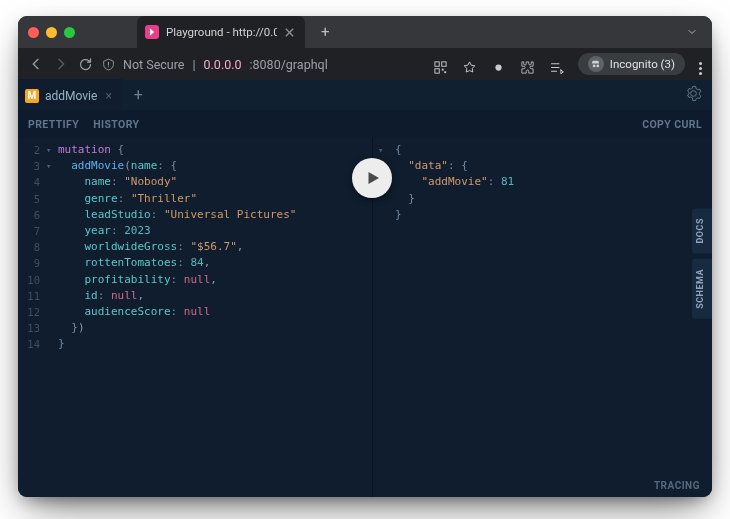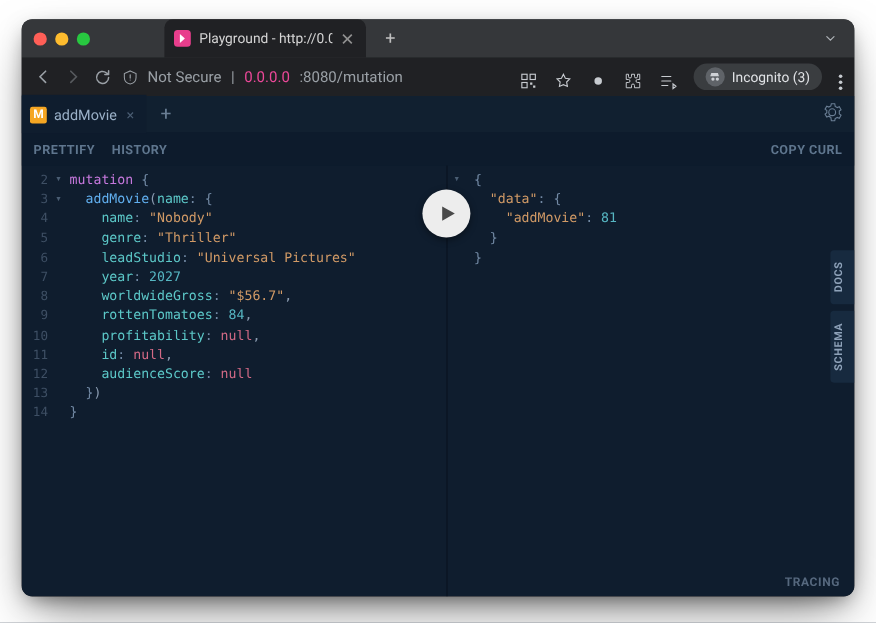--- a/index.html
+++ b/index.html
@@ -39,21 +39,21 @@
   .tab-dropdown{margin-left:auto;color:#aeb2b7;align-self:center;padding:4px}
   .tab-dropdown svg{width:12px;height:12px}
 
   
   .chrome-addr{height:32px;background:var(--chrome-tab);display:flex;align-items:center;padding:0 10px;gap:9px;color:#a8adb3;font-size:12.5px;}
   .nav-btn{color:#9aa0a6;display:flex}
   .nav-btn.disabled{opacity:.45}
   .addr-field{display:flex;align-items:center;gap:8px;flex:0 1 auto;min-width:170px;}
   .addr-field .lock{display:flex;color:#9aa0a6}
   .addr-chunk.dim{color:#9aa0a6}
-  .addr-chunk.bright{color:#ec4899}
+  .addr-chunk.bright{color:#f9a8d4}
   .addr-spacer{flex:1}
   .right-icons{display:flex;align-items:flex-end;gap:14px;color:#c7cbd0}
   .right-icons .ico{display:flex}
   .right-icons svg{width:15px;height:15px}
   .incognito-badge{display:flex;align-items:center;gap:6px;background:#3a3d40;padding:3px 10px;border-radius:13px;font-size:11.5px;color:#e0e2e5}
   .incognito-badge .ii{width:16px;height:16px;border-radius:50%;background:#5f6368;display:flex;align-items:center;justify-content:center}
   .incognito-badge .ii svg{width:11px;height:11px;fill:#cfd2d6}
   .menu-dots{display:flex;flex-direction:column;gap:2px}
   .menu-dots span{width:3px;height:3px;border-radius:50%;background:#c7cbd0}
 
@@ -167,21 +167,21 @@
       <div class="addr-field">
         <span class="lock">
           <svg width="13" height="13" viewBox="0 0 24 24">
               <path d="M12 2l9 4v6c0 5-4 9-9 10-5-1-9-5-9-10V6l9-4z" stroke="currentColor" stroke-width="1.6" fill="none"></path>
               <path d="M12 8v5M12 16h.01" stroke="currentColor" stroke-width="1.8" stroke-linecap="round"></path>
             </svg>
         </span>
         <span class="addr-chunk dim">Not Secure</span>
         <span class="addr-chunk dim">|</span>
         <span class="addr-chunk bright">0.0.0.0</span>
-          <span class="addr-chunk dim">:8080/mutation</span>
+          <span class="addr-chunk dim">:8080/graphql</span>
       </div>
       <div class="addr-spacer"></div>
       <div class="right-icons">
         <span class="ico">
             <svg viewBox="0 0 24 24">
               <rect x="3" y="3" width="7" height="7" stroke="currentColor" fill="none" stroke-width="1.5"></rect>
               <rect x="14" y="3" width="7" height="7" stroke="currentColor" fill="none" stroke-width="1.5"></rect>
               <rect x="3" y="14" width="7" height="7" stroke="currentColor" fill="none" stroke-width="1.5"></rect>
               <rect x="14" y="14" width="3" height="3" fill="currentColor"></rect>
               <rect x="18" y="18" width="3" height="3" fill="currentColor"></rect>
@@ -248,21 +248,21 @@
       <div class="app-body">
         <div class="editor">
           <div class="code-area">
             <div class="gutter" id="q-gutter">2<br>3<br>4<br>5<br>6<br>7<br>8<br>9<br>10<br>11<br>12<br>13<br>14<br></div>
             <div class="fold-col" id="q-fold">▾<br>▾<br>&nbsp;<br>&nbsp;<br>&nbsp;<br>&nbsp;<br>&nbsp;<br>&nbsp;<br>&nbsp;<br>&nbsp;<br>&nbsp;<br>&nbsp;<br>&nbsp;<br></div>
             <div class="code" id="q-code"><span class="kw">mutation</span> <span class="bracket">{</span>
   <span class="field">addMovie</span><span class="punct">(</span><span class="prop">name</span><span class="colon">:</span> <span class="bracket">{</span>
     <span class="prop">name</span><span class="colon">:</span> <span class="str">"Nobody"</span>
     <span class="prop">genre</span><span class="colon">:</span> <span class="str">"Thriller"</span>
     <span class="prop">leadStudio</span><span class="colon">:</span> <span class="str">"Universal Pictures"</span>
-    <span class="prop">year</span><span class="colon">:</span> <span class="num">2027</span>
+    <span class="prop">year</span><span class="colon">:</span> <span class="num">2023</span>
     <span class="prop">worldwideGross</span><span class="colon">:</span> <span class="str">"$56.7"</span><span class="punct">,</span>
     <span class="prop">rottenTomatoes</span><span class="colon">:</span> <span class="num">84</span><span class="punct">,</span>
     <span class="prop">profitability</span><span class="colon">:</span> <span class="null">null</span><span class="punct">,</span>
     <span class="prop">id</span><span class="colon">:</span> <span class="null">null</span><span class="punct">,</span>
     <span class="prop">audienceScore</span><span class="colon">:</span> <span class="null">null</span>
   <span class="bracket">}</span><span class="punct">)</span>
 <span class="bracket">}</span>
 </div>
           </div>
         </div>

